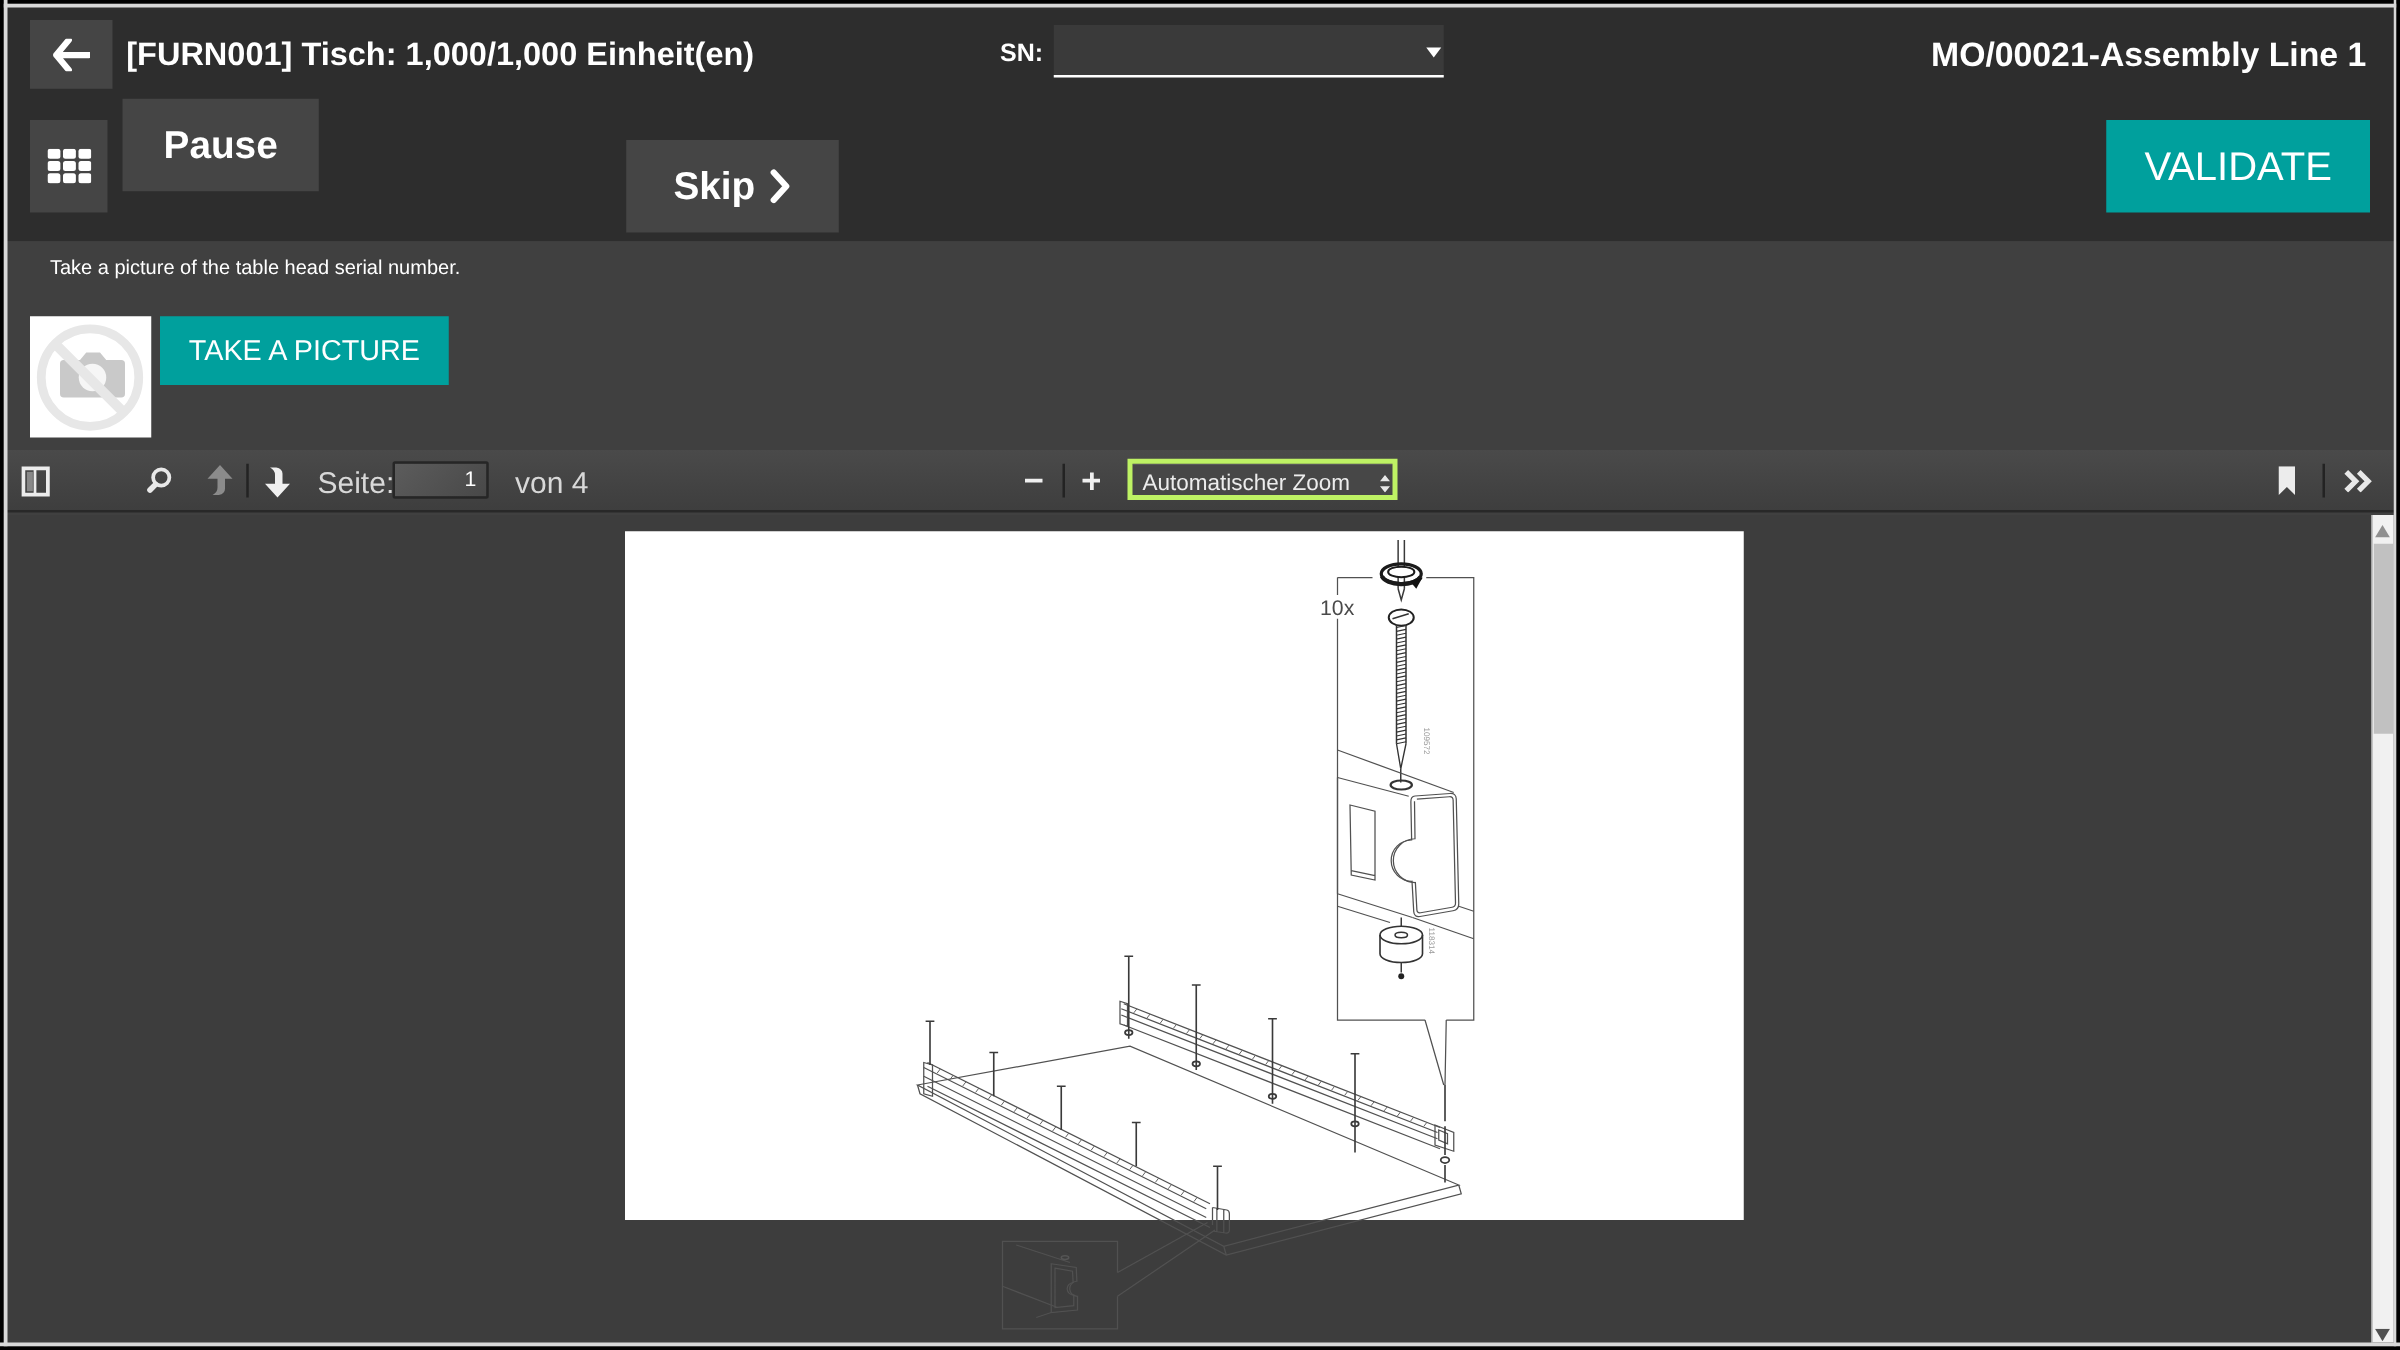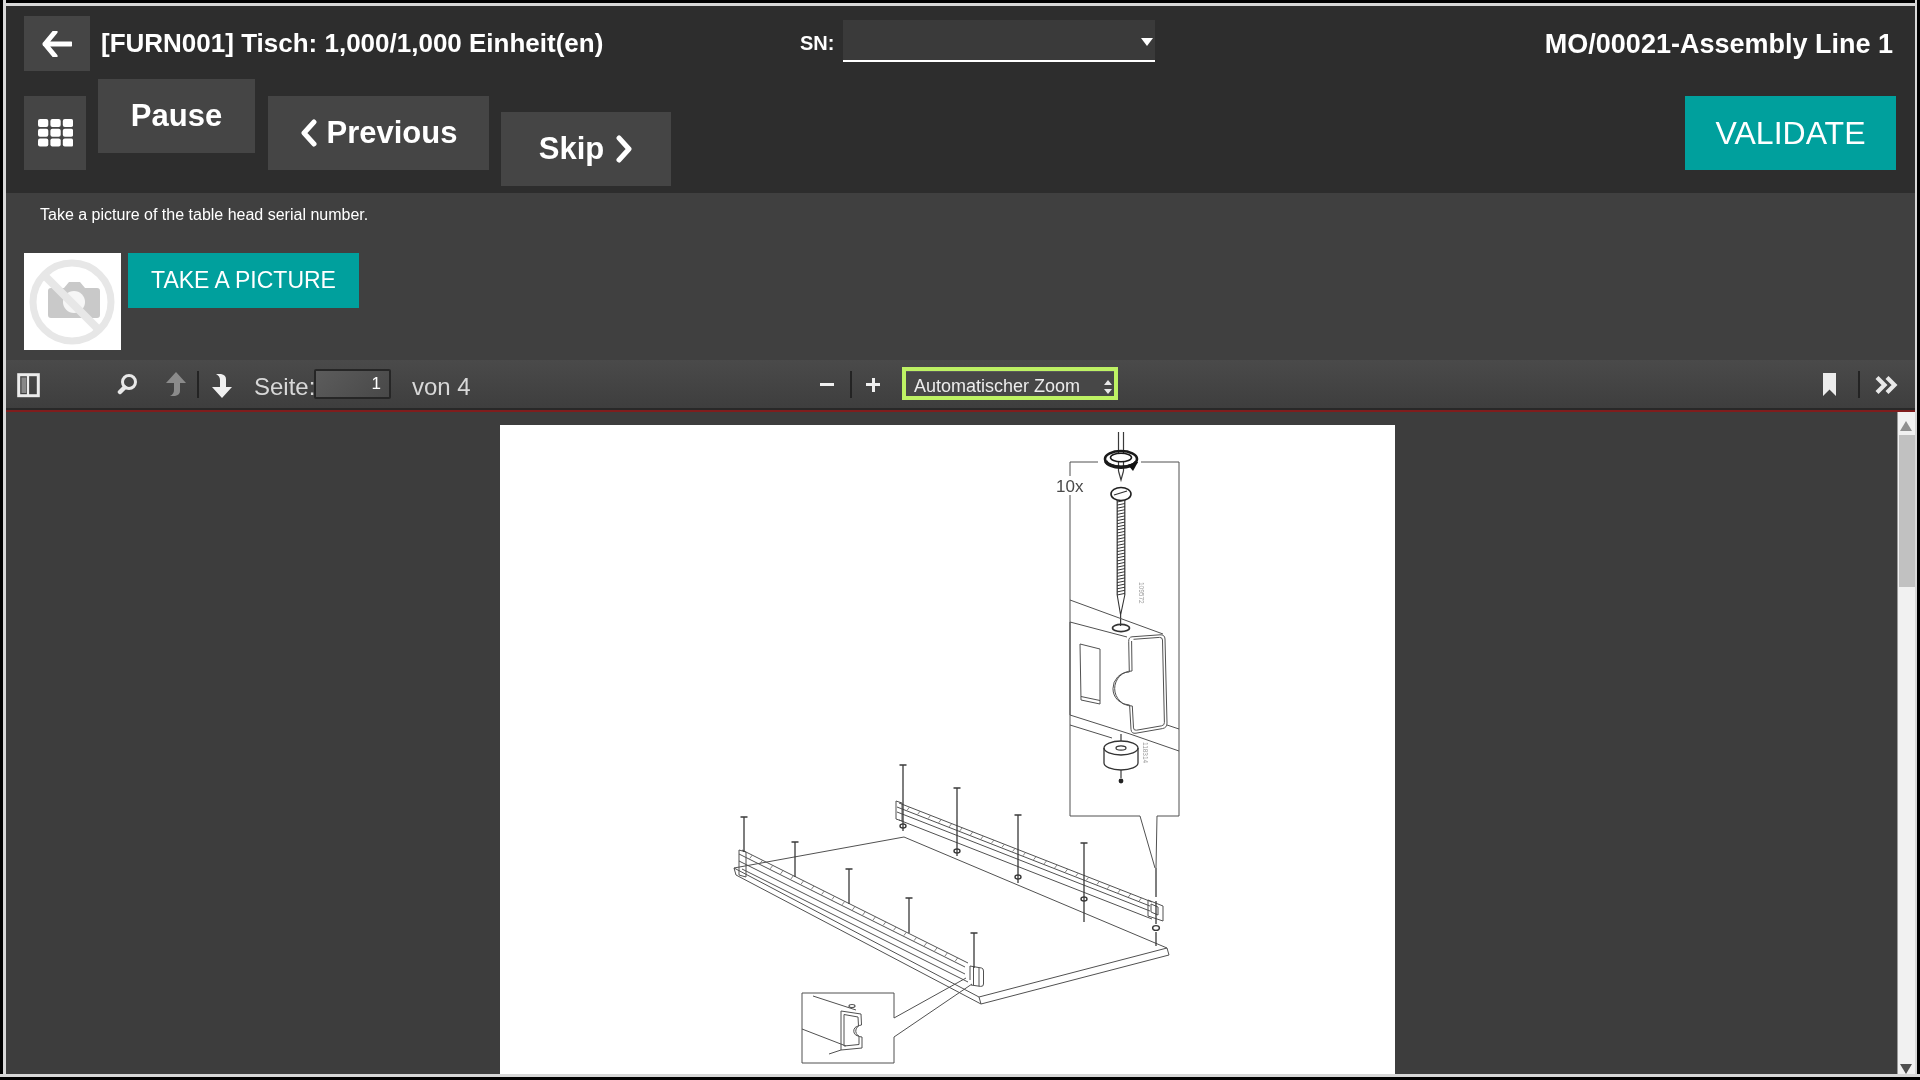--- a/index.html
+++ b/index.html
@@ -1,18 +1,18 @@
 <!DOCTYPE html>
 <html><head>
 <meta charset="utf-8">
 <style>
   * { margin:0; padding:0; box-sizing:border-box; }
   html,body { width:1920px; height:1080px; overflow:hidden; background:#000; }
   body { font-family:"Liberation Sans", sans-serif; }
-  #root { position:absolute; left:0; top:0; width:1920px; height:1080px; background:#7f1d1d; }
+  #root { position:absolute; left:0; top:0; width:1920px; height:1080px; background:#404040; }
   .abs { position:absolute; }
 
   
   .frame-t1{left:0;top:0;width:1920px;height:3px;background:#000;z-index:90;}
   .frame-t2{left:0;top:3px;width:1920px;height:3px;background:#d7d7d7;z-index:90;}
   .frame-l1{left:0;top:0;width:3px;height:1080px;background:#000;z-index:90;}
   .frame-l2{left:3px;top:0;width:3px;height:1080px;background:#d7d7d7;z-index:90;}
   .frame-r1{left:1917px;top:0;width:3px;height:1080px;background:#000;z-index:90;}
   .frame-r2{left:1915px;top:0;width:2px;height:1080px;background:#d7d7d7;z-index:90;}
   .frame-b1{left:0;top:1077px;width:1920px;height:3px;background:#000;z-index:90;}
@@ -43,21 +43,21 @@
   #instruction { left:24px; top:206px; font-size:16px; color:#fff;margin-left:16px; }
   #placeholder { left:24px; top:253px; width:97px; height:97px; background:#fff; }
   #takepic { left:128px; top:253px; width:231px; height:55px; font-size:23px; }
 
   .tbtxt { color:#d8d8d8; font-size:24px; }
   #pageinput { left:314px; top:369px; width:77px; height:30px; background:linear-gradient(135deg,#5c5c5c,#484848); border:2px solid #262626; border-radius:2px; color:#fff; font-size:17px; text-align:right; padding-right:8px; line-height:26px; }
   .tdivider { width:2px; height:27px; background:#232323; top:371px; }
 
   #zoomselect { left:902px; top:367px; width:216px; height:33px; background:#474747; border:4px solid #bef264; box-shadow:inset 0 1px 0 #5a5a5a; color:#ececec; font-size:18px; line-height:31px; padding-left:8px; }
 
-  #page { left:500px; top:425px; width:895px; height:649px; background:#fff; }
+  #page { left:500px; top:425px; width:895px; height:551px; background:#fff; }
 
   #vscroll { left:1897px; top:412px; width:18px; height:662px; background:#f1f1f1; border-left:1px solid #9a9a9a; }
   #vthumb { left:1899px; top:435px; width:16px; height:152px; background:#c1c1c1; }
 </style>
 </head>
 <body>
 <div id="root">
   <div class="abs" id="header"></div>
   <div class="abs" id="opsec"></div>
   <div class="abs" id="pdfbar"></div>
@@ -83,23 +83,20 @@
         <rect x="0" y="9.8" width="10.3" height="8" rx="2"></rect>
           <rect x="12.4" y="9.8" width="10.3" height="8" rx="2"></rect>
           <rect x="24.8" y="9.8" width="10.3" height="8" rx="2"></rect>
         <rect x="0" y="19.6" width="10.3" height="8" rx="2"></rect>
           <rect x="12.4" y="19.6" width="10.3" height="8" rx="2"></rect>
           <rect x="24.8" y="19.6" width="10.3" height="8" rx="2"></rect>
       </g>
     </svg>
   </div>
   <div class="abs navbtn" id="pausebtn">Pause</div>
-  <div class="abs navbtn" id="prevbtn"><svg width="17" height="28" viewBox="0 0 17 28" style="margin-right:10px">
-        <path d="M14 3 L4 14 L14 25" stroke="#fff" stroke-width="5" fill="none" stroke-linecap="round" stroke-linejoin="round"></path>
-      </svg>Previous</div>
   <div class="abs navbtn" id="skipbtn">Skip<svg width="17" height="28" viewBox="0 0 17 28" style="margin-left:12px">
         <path d="M3 3 L13 14 L3 25" stroke="#fff" stroke-width="5" fill="none" stroke-linecap="round" stroke-linejoin="round"></path>
       </svg></div>
   <div class="abs teal" id="validatebtn">VALIDATE</div>
 
   <div class="abs" id="instruction">Take a picture of the table head serial number.</div>
   <div class="abs" id="placeholder">
     <svg width="97" height="97" viewBox="0 0 97 97">
       <circle cx="48" cy="49" r="39" fill="none" stroke="#e7e7e7" stroke-width="7"></circle>
       <g fill="#c9c9c9">

